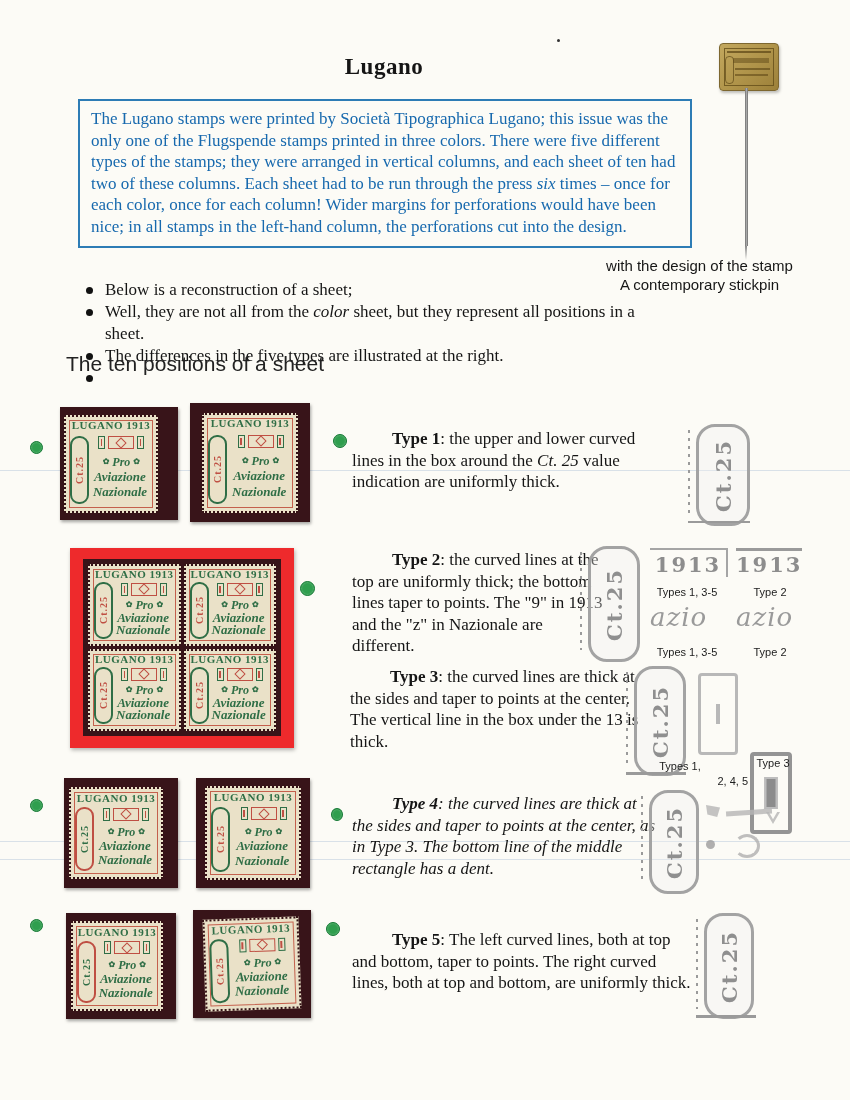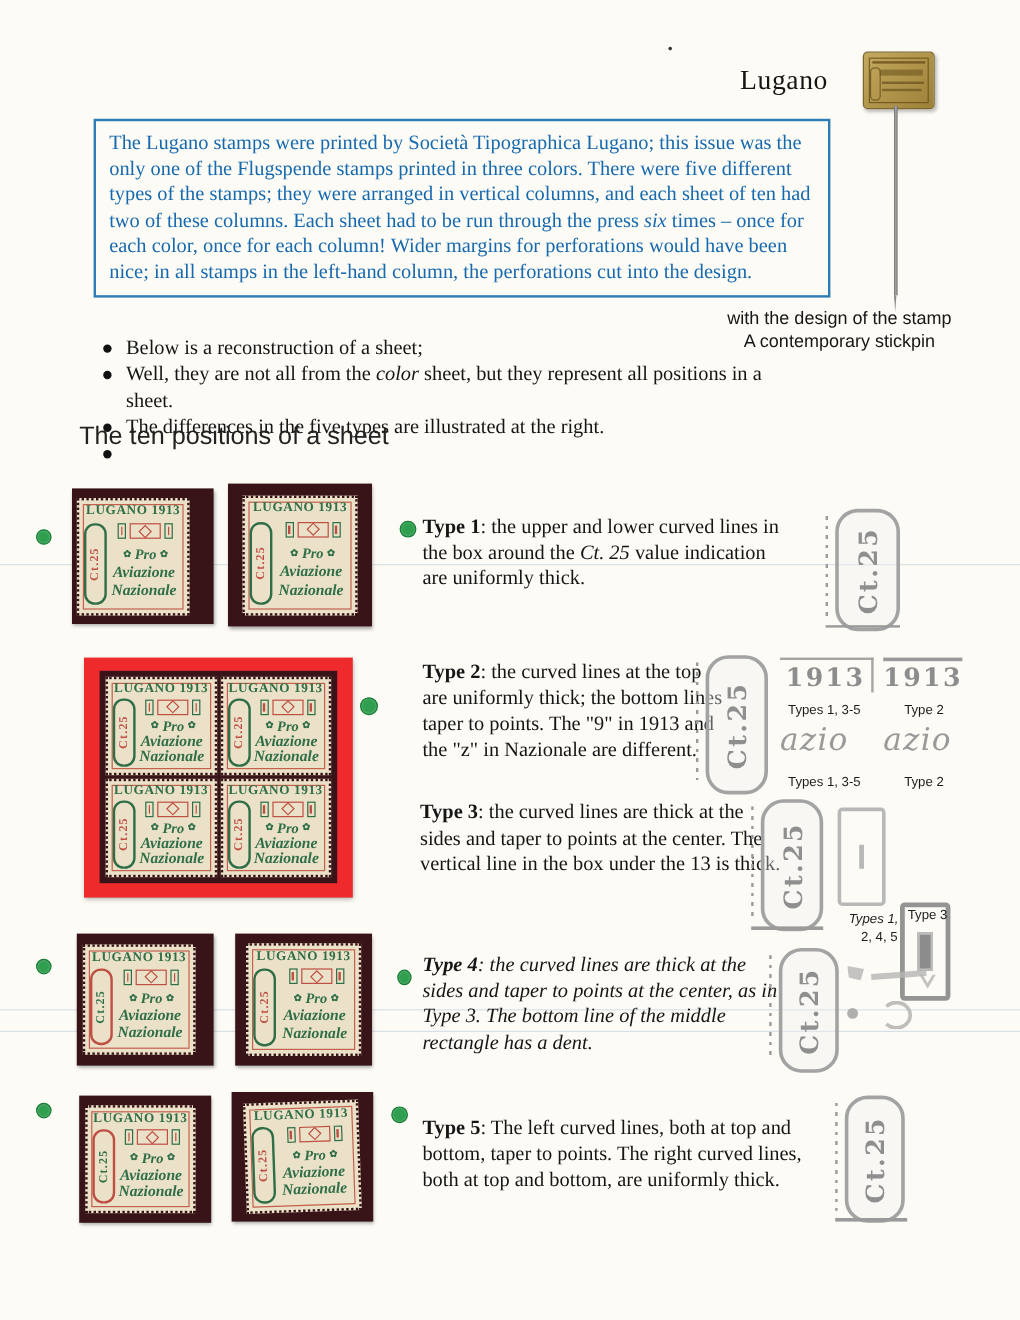--- a/index.html
+++ b/index.html
@@ -1,21 +1,21 @@
 <!DOCTYPE html>
 <html><head>
 <meta charset="utf-8">
 <style>
   html,body{margin:0;padding:0;}
   body{width:850px;height:1100px;background:#fcfbf6;position:relative;overflow:hidden;
        font-family:"Liberation Serif", serif;color:#151515;}
   .abs{position:absolute;}
 
   
-  .page-title{left:78px;top:54px;width:612px;text-align:right;font-size:23px;font-weight:normal;letter-spacing:.5px;}
+  .page-title{left:78px;top:54px;width:612px;text-align:center;font-size:23px;font-weight:bold;letter-spacing:.5px;}
   .intro-box{left:78px;top:99px;width:588px;border:2px solid #2d7cb5;padding:7px 11px 9px 11px;
              color:#1769ae;font-size:17px;line-height:21.5px;}
   .scan-dot{left:557px;top:39px;width:3px;height:3px;background:#333;border-radius:50%;}
 
   
   .pin-head{left:719px;top:43px;width:58px;height:46px;border-radius:4px;
             background:linear-gradient(135deg,#c3a85e,#af9349 55%,#9c8039);
             border:1px solid #7d6730;box-shadow:1px 2px 3px rgba(0,0,0,.25);}
   .pin-head .engrave{position:absolute;inset:4px;border:1px solid rgba(100,78,25,.8);}
   .pin-head .e1{position:absolute;left:7px;top:7px;right:7px;height:2px;background:rgba(96,74,24,.75);}
@@ -64,21 +64,21 @@
   .stamp-pro .fleuron{font-style:normal;font-size:8px;vertical-align:2px;}
   .stamp-l2{position:absolute;top:56%;left:22%;right:2%;text-align:center;color:#2f6e46;font-style:italic;font-weight:bold;font-size:13px;}
   .stamp-l3{position:absolute;top:72%;left:22%;right:2%;text-align:center;color:#2f6e46;font-style:italic;font-weight:bold;font-size:13px;}
 
   .block-frame{left:70px;top:548px;width:224px;height:200px;background:#ee2a2c;box-shadow:1px 2px 4px rgba(0,0,0,.3);}
   .block-inner{position:absolute;left:13px;top:11px;right:13px;bottom:12px;background:#381419;
                display:grid;grid-template-columns:1fr 1fr;grid-template-rows:1fr 1fr;gap:3px;padding:5px;}
 
   
   .type-par{font-size:17px;line-height:21.5px;color:#151515;}
-  .type-par b{font-weight:bold;}
+  .type-par b{font-weight:bold;margin-left:40px;}
 
   
   .gpill{border:3px solid #a3a3a3;border-radius:19px;display:flex;align-items:center;justify-content:center;background:rgba(240,240,240,.35);}
   .gpill span{writing-mode:vertical-rl;transform:rotate(180deg);font-weight:bold;font-size:21px;color:#8f8f8f;letter-spacing:2px;font-family:"DejaVu Serif",serif;}
   .perfstrip{width:2px;background:repeating-linear-gradient(to bottom,#9a9a9a 0 3px,transparent 3px 8px);}
   .greyline{background:#9a9a9a;}
   .ylabel{font-family:"Liberation Sans",sans-serif;font-size:11px;color:#1c1c1c;text-align:center;}
   .y1913{font-family:"DejaVu Serif",serif;font-weight:bold;font-size:21px;letter-spacing:2px;color:#8d8d8d;}
   .azio{font-family:"DejaVu Serif",serif;font-style:italic;font-size:26px;letter-spacing:1px;color:#9a9a9a;}
   .gbox{border-radius:4px;box-sizing:border-box;position:relative;}
@@ -390,21 +390,21 @@
 <div class="abs gpill" style="left:634px;top:666px;width:46px;height:104px;">
     <span>Ct.25</span>
   </div>
 <div class="abs greyline" style="left:626px;top:772px;width:60px;height:3px;"></div>
 <div class="abs gbox" style="left:698px;top:673px;width:40px;height:82px;border:3px solid #b8b8b8;">
   <div class="bar" style="width:4px;height:20px;background:#b8b8b8;"></div>
 </div>
 <div class="abs gbox" style="left:750px;top:670px;width:42px;height:82px;border:4px solid #949494;">
   <div class="bar" style="width:9px;height:28px;background:#8c8c8c;border:2px solid #bdbdbd;"></div>
 </div>
-<div class="abs ylabel" style="left:700px;top:760px;width:56px;font-style:italic;">Types 1,</div>
+<div class="abs ylabel" style="left:652px;top:760px;width:56px;">Types 1,</div>
 <div class="abs ylabel" style="left:692px;top:775px;width:56px;text-align:right;">2, 4, 5</div>
 <div class="abs ylabel" style="left:748px;top:757px;width:50px;">Type 3</div>
 
 <div class="abs perfstrip" style="left:641px;top:796px;height:88px;"></div>
 <div class="abs gpill" style="left:649px;top:790px;width:44px;height:98px;">
     <span>Ct.25</span>
   </div>
 <div>
   <div class="abs dent" style="left:706px;top:805px;width:14px;height:12px;clip-path:polygon(0 0,100% 20%,80% 100%,10% 80%);"></div>
   <div class="abs dent" style="left:726px;top:810px;width:46px;height:5px;transform:rotate(-4deg);"></div>

